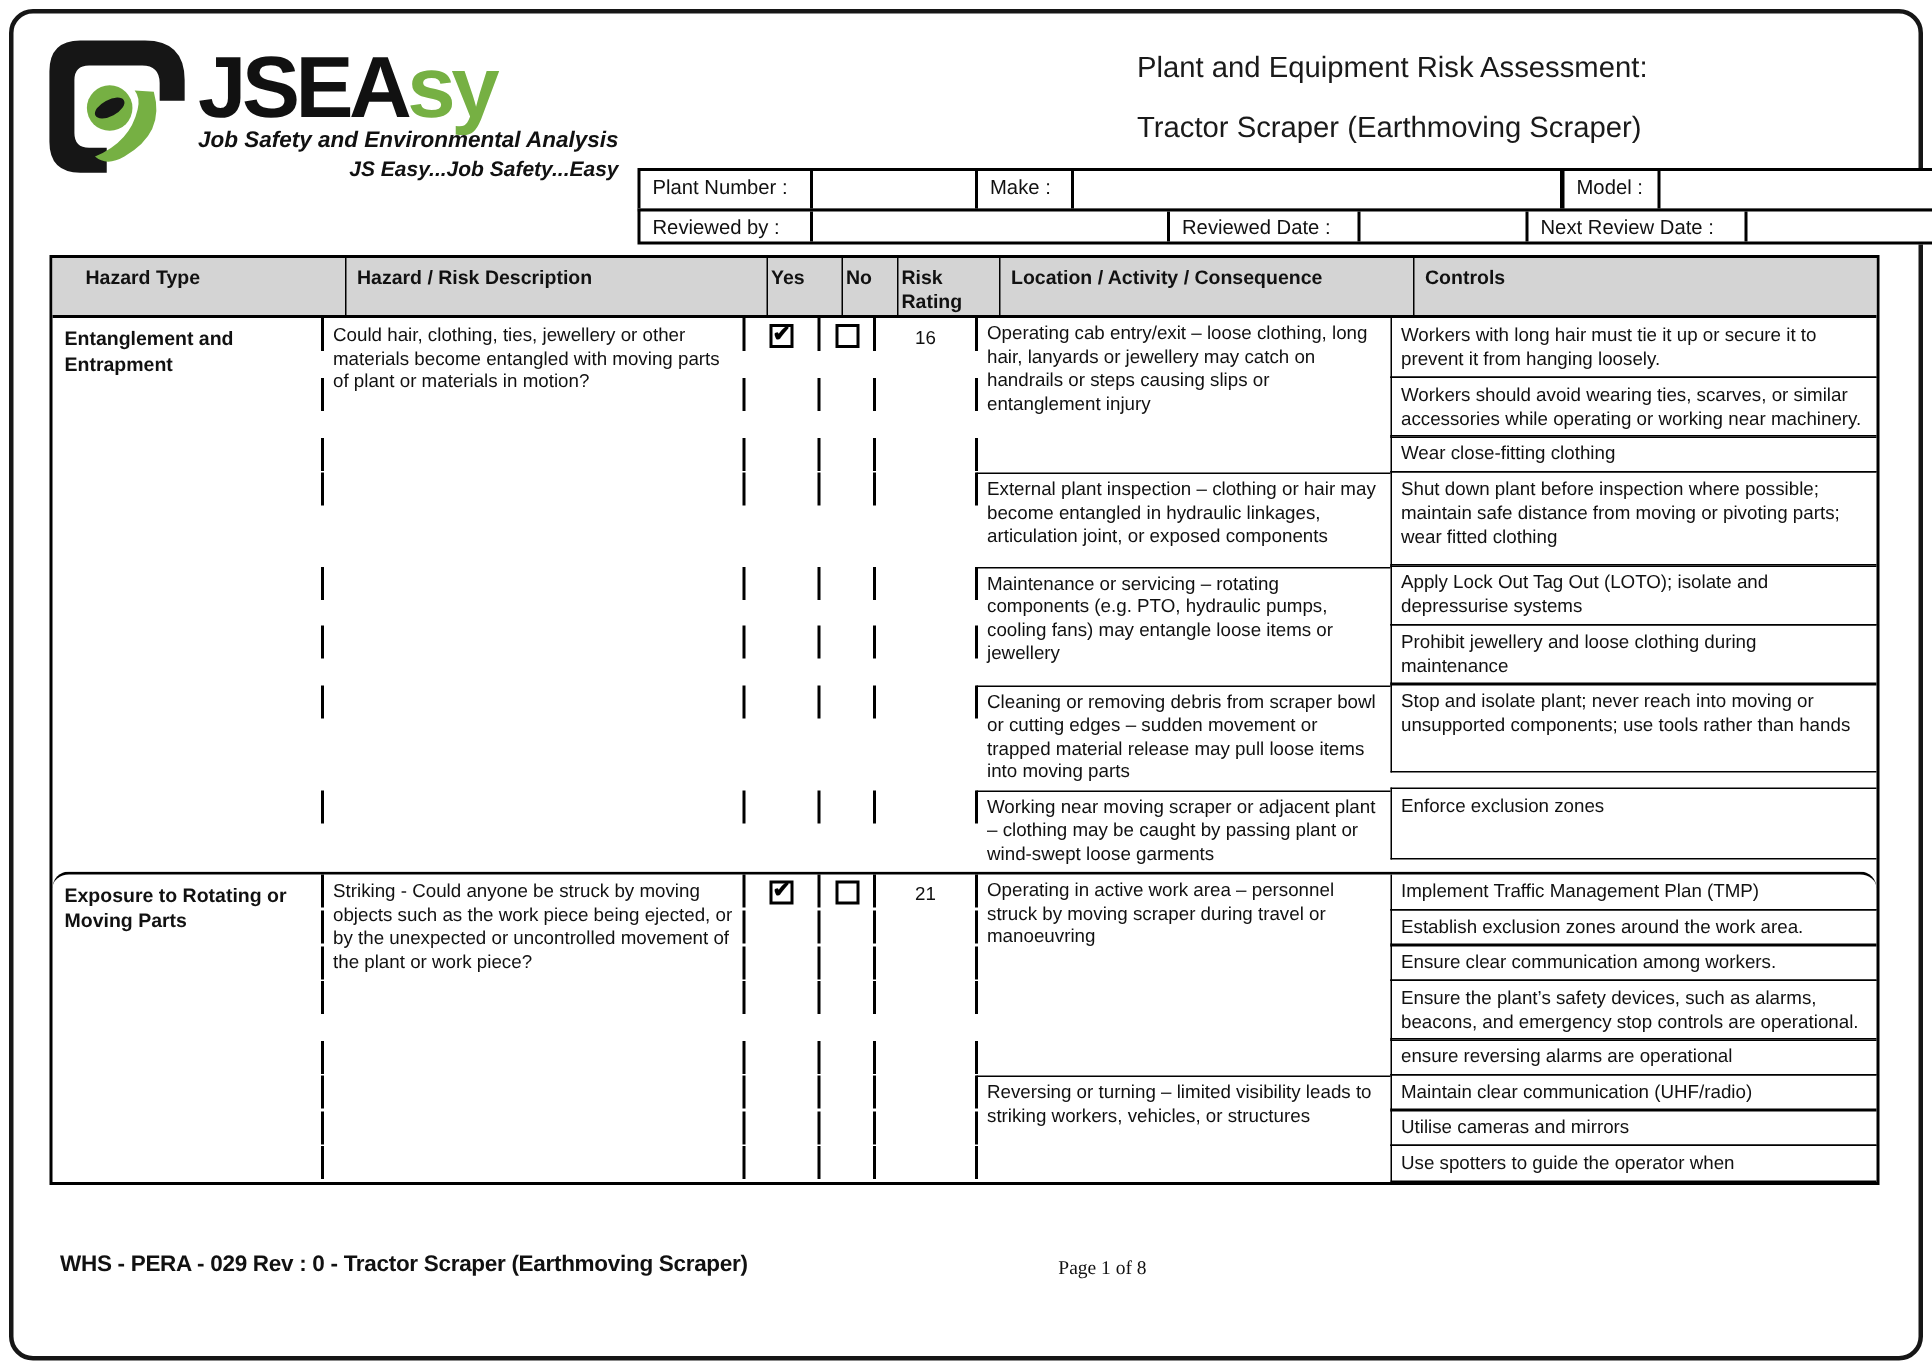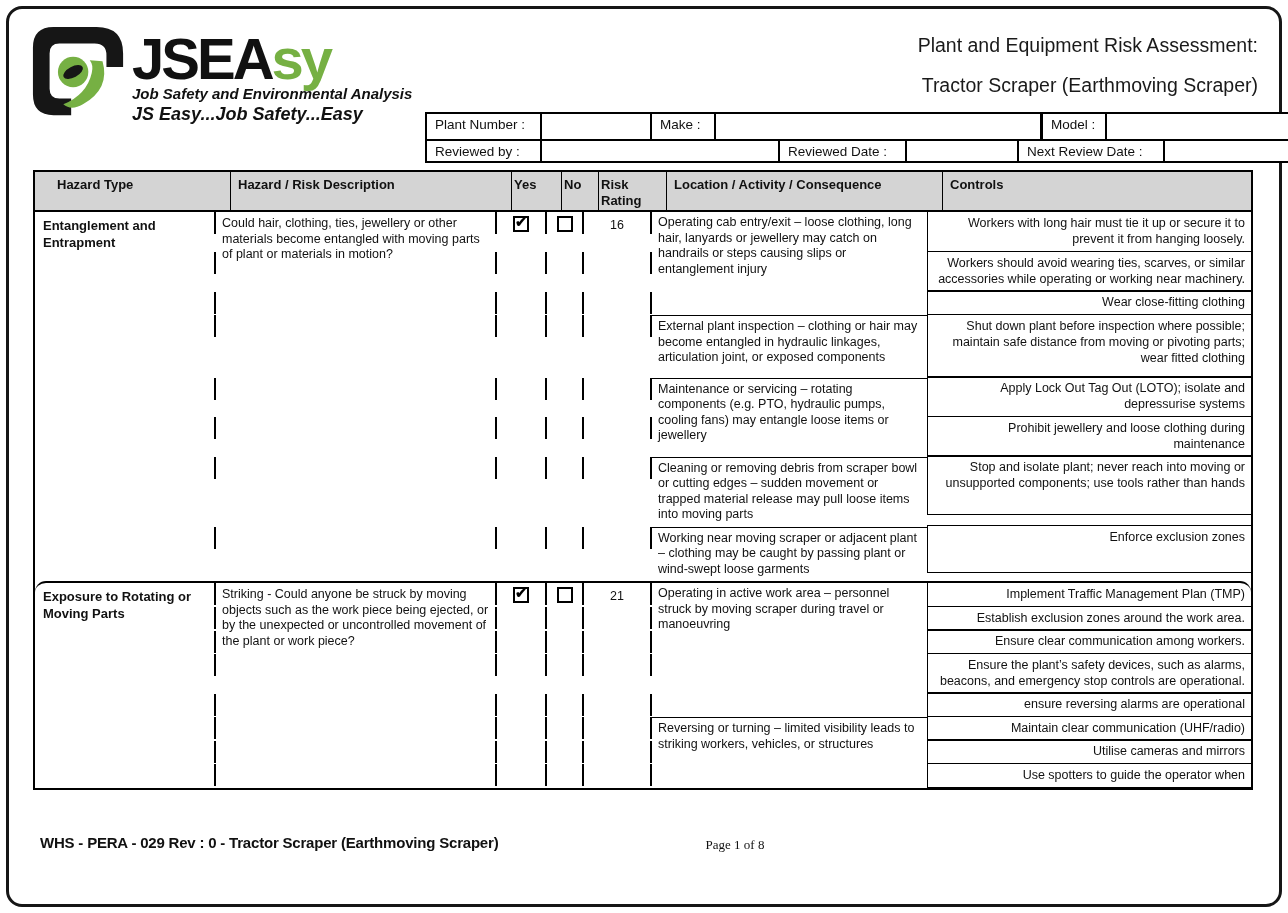--- a/index.html
+++ b/index.html
@@ -8,24 +8,24 @@
   .frame { position:absolute; left:6px; top:6px; width:1276px; height:901px;
            border:3px solid #161616; border-radius:16px; background:#fff; }
 
   
   .logo { position:absolute; left:30px; top:22px; display:flex; }
   .logo-icon { width:98px; height:102px; }
   .logo-textcol { margin-left:4px; display:flex; flex-direction:column; }
   .brand { font-size:58px; font-weight:bold; letter-spacing:-3px; line-height:1.28; white-space:nowrap; }
   .brand .gr { color:#76b043; }
   .tag1 { font-size:15px; font-weight:bold; font-style:italic; margin-top:-11px; }
-  .tag2 { font-size:18px; font-weight:bold; font-style:italic; text-align:left; margin-top:2px; }
-
-  
-  .title { position:absolute; left:758px; top:34px; width:500px; text-align:right;
+  .tag2 { font-size:14px; font-weight:bold; font-style:italic; text-align:right; margin-top:2px; }
+
+  
+  .title { position:absolute; left:758px; top:34px; width:500px; text-align:left;
            font-size:19.5px; color:#1a1a1a; }
   .title .l2 { margin-top:17px; }
 
   
   .meta { position:absolute; left:425px; top:112px; width:880px; font-size:13.5px; }
   .meta-row { display:grid; border:2px solid #000; background:#fff; }
   .meta-row.r1 { grid-template-columns:113px 110px 64px 326px 65px 1fr; height:29px; }
   .meta-row.r2 { grid-template-columns:113px 238px 127px 112px 146px 1fr; height:24px; margin-top:-2px; }
   .mcell { border-left:2px solid #000; padding:3px 6px 0 8px; overflow:hidden; white-space:nowrap; }
   .mcell:first-child { border-left:none; }
@@ -45,21 +45,21 @@
   .hazard-cell { grid-column:1; padding:6px 10px 0 8px; font-weight:bold; font-size:13px; line-height:1.3; }
 
   .tk { position:relative; }
   .tk::before { content:""; position:absolute; left:-0.75px; top:0; width:1.5px; height:22px; background:#000; }
   .tk.rr::after { content:""; position:absolute; right:-0.75px; top:0; width:1.5px; height:22px; background:#000; }
 
   .loc-cell { grid-column:6; border-top:1.5px solid #000; padding:3px 7px 4px 7px;
               font-size:12.5px; line-height:1.24; }
   .loc-cell.first { border-top:none; }
   .ctrl-cell { grid-column:7; border:1.5px solid #000; border-right:none; margin-top:-1.5px;
-               padding:3px 6px 4px 6px; font-size:12.5px; line-height:1.28; align-self:start; width:100%;text-align:right; }
+               padding:3px 6px 4px 6px; font-size:12.5px; line-height:1.28; align-self:start; width:100%; }
   .ctrl-cell.nt { margin-top:0; border-top:none; }
 
   .desc-overlay { position:absolute; left:187px; top:4px; width:270px; font-size:12.5px; line-height:1.24; }
   .cbwrap { position:absolute; top:4px; display:flex; justify-content:center; }
   .cbwrap.yes { left:461px; width:50px; }
   .cbwrap.no  { left:511px; width:37px; }
   .checkbox { width:16px; height:15.5px; border:2px solid #000; background:#fff; position:relative; }
   .checkbox.checked::after { content:"✔"; position:absolute; left:0px; top:-4px;
                              font-size:14.5px; font-weight:bold; color:#000; }
   .risk-val { position:absolute; left:548px; top:6px; width:68px; text-align:center; font-size:12.5px; }

